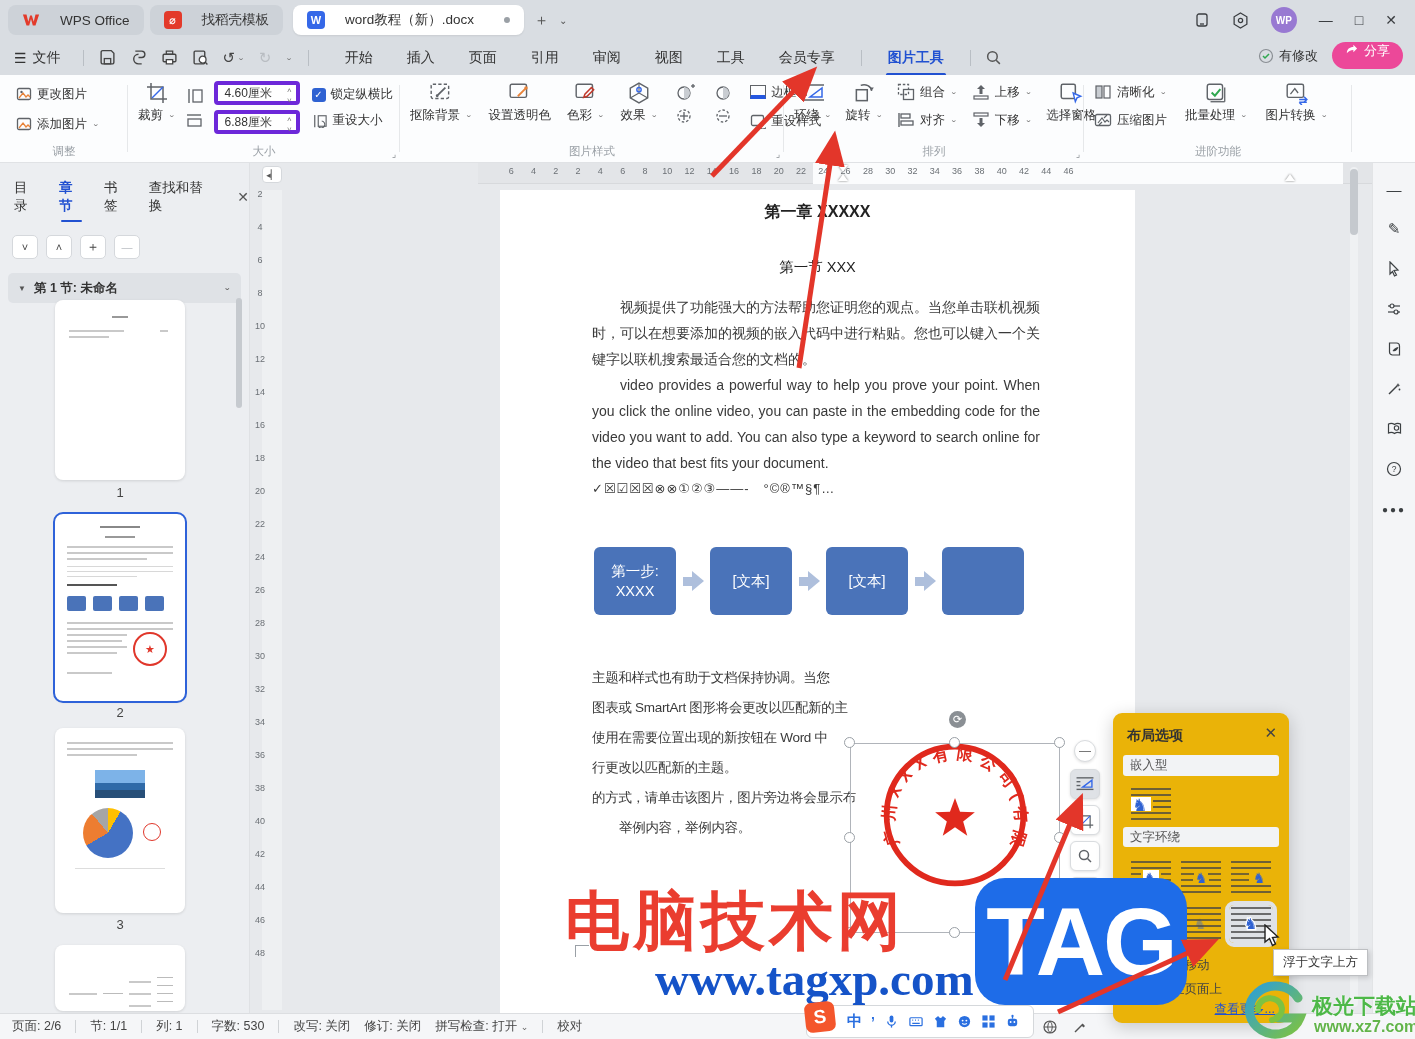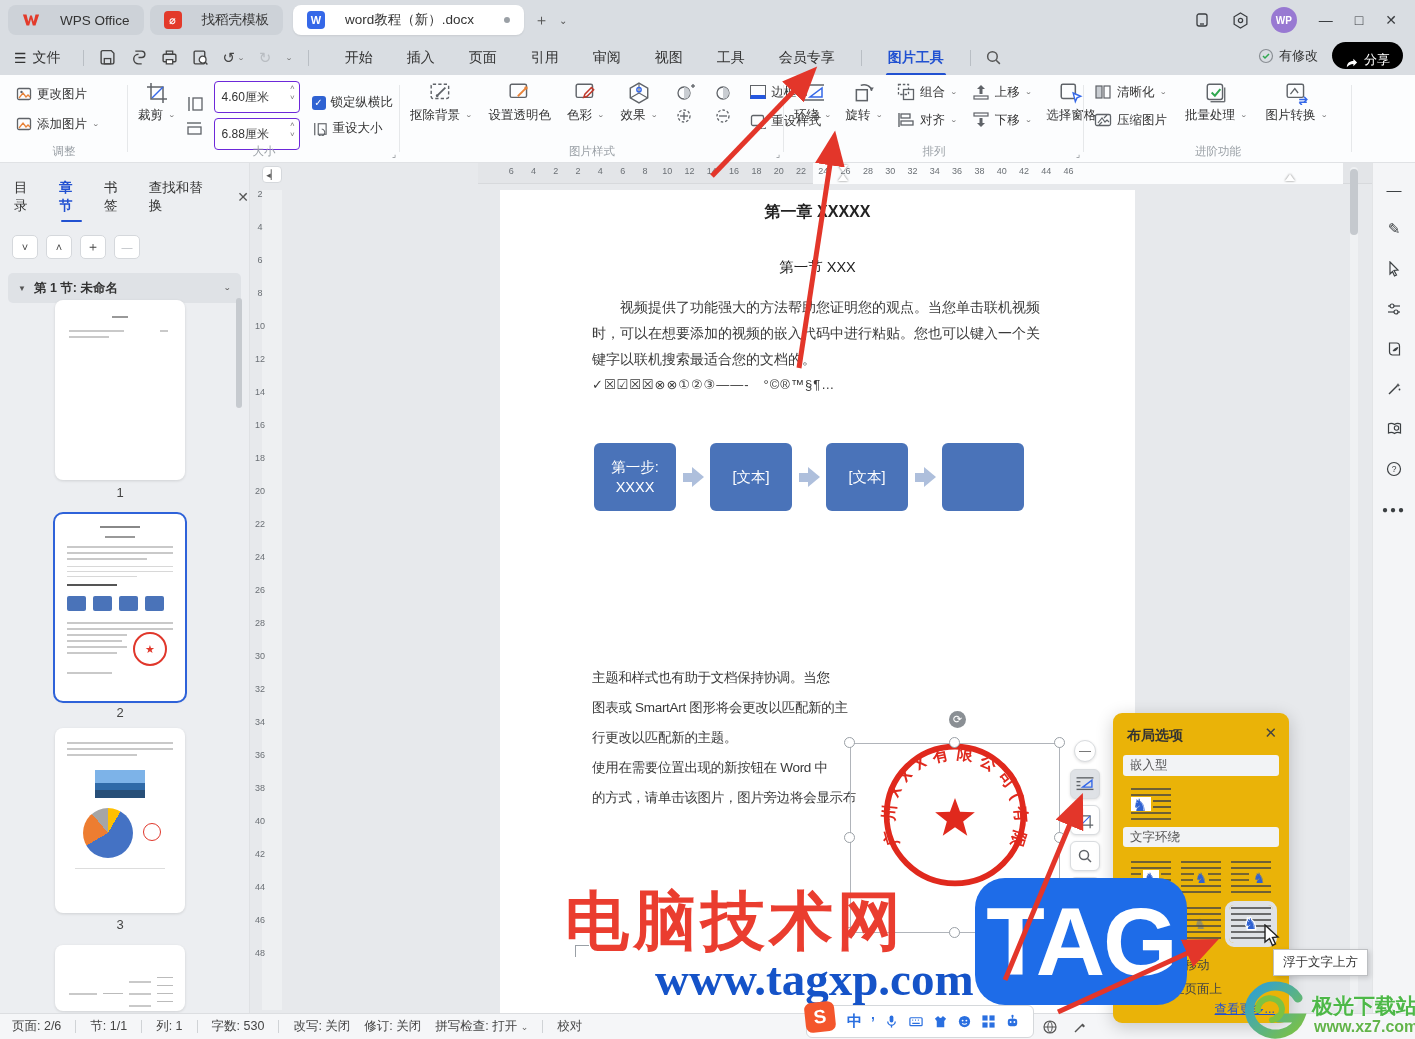--- a/index.html
+++ b/index.html
@@ -18,31 +18,31 @@
 
 .menubar{position:absolute;left:0;top:40px;width:1415px;height:35px;background:#d9dde2;display:flex;align-items:center;font-size:14px;color:#333;z-index:2}
 .menu-file{display:flex;align-items:center;gap:6px;padding:0 14px;font-size:14px}
 .mb-sep{width:1px;height:16px;background:#b9bec4;margin:0 8px}
 .qb-icon{margin:0 7px;display:flex;align-items:center}
 .menu-tabs{display:flex;align-items:center;gap:34px;margin-left:28px}
 .menu-tab{cursor:default}
 .menu-tab-active{color:#2151d1;font-weight:bold;position:relative;margin-left:10px}
 .menu-tab-active:after{content:"";position:absolute;left:-2px;right:-2px;bottom:-9px;height:3px;background:#2151d1;border-radius:2px}
 .right-menu{position:absolute;right:12px;top:42px;display:flex;align-items:center;gap:14px;z-index:3}
-.share-btn{background:#000000;color:#fff;border:none;border-radius:14px;height:27px;padding:0 13px;font-size:13px;display:flex;align-items:flex-end;gap:6px}
+.share-btn{background:#ec4899;color:#fff;border:none;border-radius:14px;height:27px;padding:0 13px;font-size:13px;display:flex;align-items:flex-start;gap:6px}
 .savestat{display:flex;align-items:center;gap:5px;font-size:13px;color:#333}
 
 .ribbon{position:absolute;left:0;top:75px;width:1415px;height:88px;background:#fcfdfe;border-bottom:1px solid #e0e2e5;display:flex;z-index:2}
 .rgroup{position:relative;display:flex;flex-direction:column;justify-content:flex-start;padding:6px 10px 0 10px}
 .rgroup:after{content:"";position:absolute;right:0;top:10px;bottom:10px;width:1px;background:#e6e8ea}
 .glabel{position:absolute;bottom:3px;left:0;right:0;text-align:center;font-size:11.5px;color:#9aa0a6}
 .launcher{position:absolute;right:4px;bottom:3px;font-size:9px;color:#8a8f94}
 .rbtn{display:flex;align-items:center;gap:5px;font-size:12.5px;color:#333;height:26px;white-space:nowrap}
 .caret{font-size:9px;color:#666;transform:scaleY(.8)}
-.spin{width:86px;height:32px;border:1px solid #6d28d9;border-radius:4px;background:#fff;display:flex;align-items:center;font-size:12px;color:#333;padding-left:7px;position:relative}
+.spin{width:86px;height:24px;border:4px solid #6d28d9;border-radius:4px;background:#fff;display:flex;align-items:center;font-size:12px;color:#333;padding-left:7px;position:relative}
 .spin .ud{position:absolute;right:4px;top:1px;display:flex;flex-direction:column;line-height:10px;font-size:8px;color:#777}
 .chk{width:14px;height:14px;background:#2f62d2;border-radius:3px;color:#fff;font-size:10px;display:flex;align-items:center;justify-content:center}
 .icol{display:flex;flex-direction:column;align-items:center;justify-content:flex-start}
 
 .leftpanel{position:absolute;left:0;top:163px;width:250px;height:850px;background:#eceef1;border-right:1px solid #dfe1e4;z-index:1}
 .lp-tabs{display:flex;align-items:center;gap:20px;font-size:13.5px;color:#333;padding:16px 0 0 14px}
 .lp-tab-active{color:#2151d1;font-weight:bold;position:relative}
 .lp-tab-active:after{content:"";position:absolute;left:2px;right:2px;bottom:-7px;height:2.5px;background:#2151d1;border-radius:2px}
 .lp-close{margin-left:6px;color:#555;font-size:14px}
 .lp-nav{display:flex;gap:8px;padding:20px 0 0 12px}
@@ -669,20 +669,21 @@
       <span>44</span>
       <span>46</span>
       <span>48</span>
     </div>
 
   <div class="page">
     <div class="doc-h1">第一章  XXXXX</div>
     <div class="doc-h2">第一节  XXX</div>
     <div class="content">
       <p>视频提供了功能强大的方法帮助您证明您的观点。当您单击联机视频时，可以在想要添加的视频的嵌入代码中进行粘贴。您也可以键入一个关键字以联机搜索最适合您的文档的。</p>
+      <p>video provides a powerful way to help you prove your point. When you click the online video, you can paste in the embedding code for the video you want to add. You can also type a keyword to search online for the video that best fits your document.</p>
       <div class="sym">✓☒☑☒☒⊗⊗①②③——-　°©®™§¶…</div>
       <div class="flow">
         <div class="fbox">
             <span>第一步:</span>
             <span>XXXX</span>
           </div>
         <div class="farrow">
             <span class="fa-stem"></span>
             <span class="fa-head"></span>
           </div>
@@ -700,24 +701,25 @@
             <span class="fa-stem"></span>
             <span class="fa-head"></span>
           </div>
         <div class="fbox"></div>
       </div>
     </div>
     <div class="lowtext">
       <div>
           <div>主题和样式也有助于文档保持协调。当您</div>
           <div>图表或 SmartArt 图形将会更改以匹配新的主</div>
+          <div>使用在需要位置出现的新按钮在 Word 中</div>
           <div>行更改以匹配新的主题。</div>
-          <div>使用在需要位置出现的新按钮在 Word 中</div>
           <div>的方式，请单击该图片，图片旁边将会显示布</div>
         </div>
+      <div class="indent">举例内容，举例内容。</div>
     </div>
     <div class="cornermark"></div>
 
     <div class="selrect"></div>
     <svg style="position:absolute;left:379px;top:549px;z-index:3" width="152" height="152" viewBox="0 0 160 160">
       <circle cx="80" cy="80" r="72" fill="none" stroke="#e0291d" stroke-width="6"></circle>
       <path id="stampArc" d="M 22,112 A 64,64 0 1 1 138,112" fill="none"></path>
       <text fill="#e0291d" font-size="17" font-weight="bold"><textPath href="#stampArc" startOffset="2" textLength="315" lengthAdjust="spacing">广州XXX有限公司(有限合伙)</textPath></text>
       <path d="M80,62 L85.3,76.7 L100.9,77.2 L88.6,86.8 L92.9,101.8 L80,93 L67.1,101.8 L71.4,86.8 L59.1,77.2 L74.7,76.7 Z" fill="#e0291d"></path>
     </svg>

